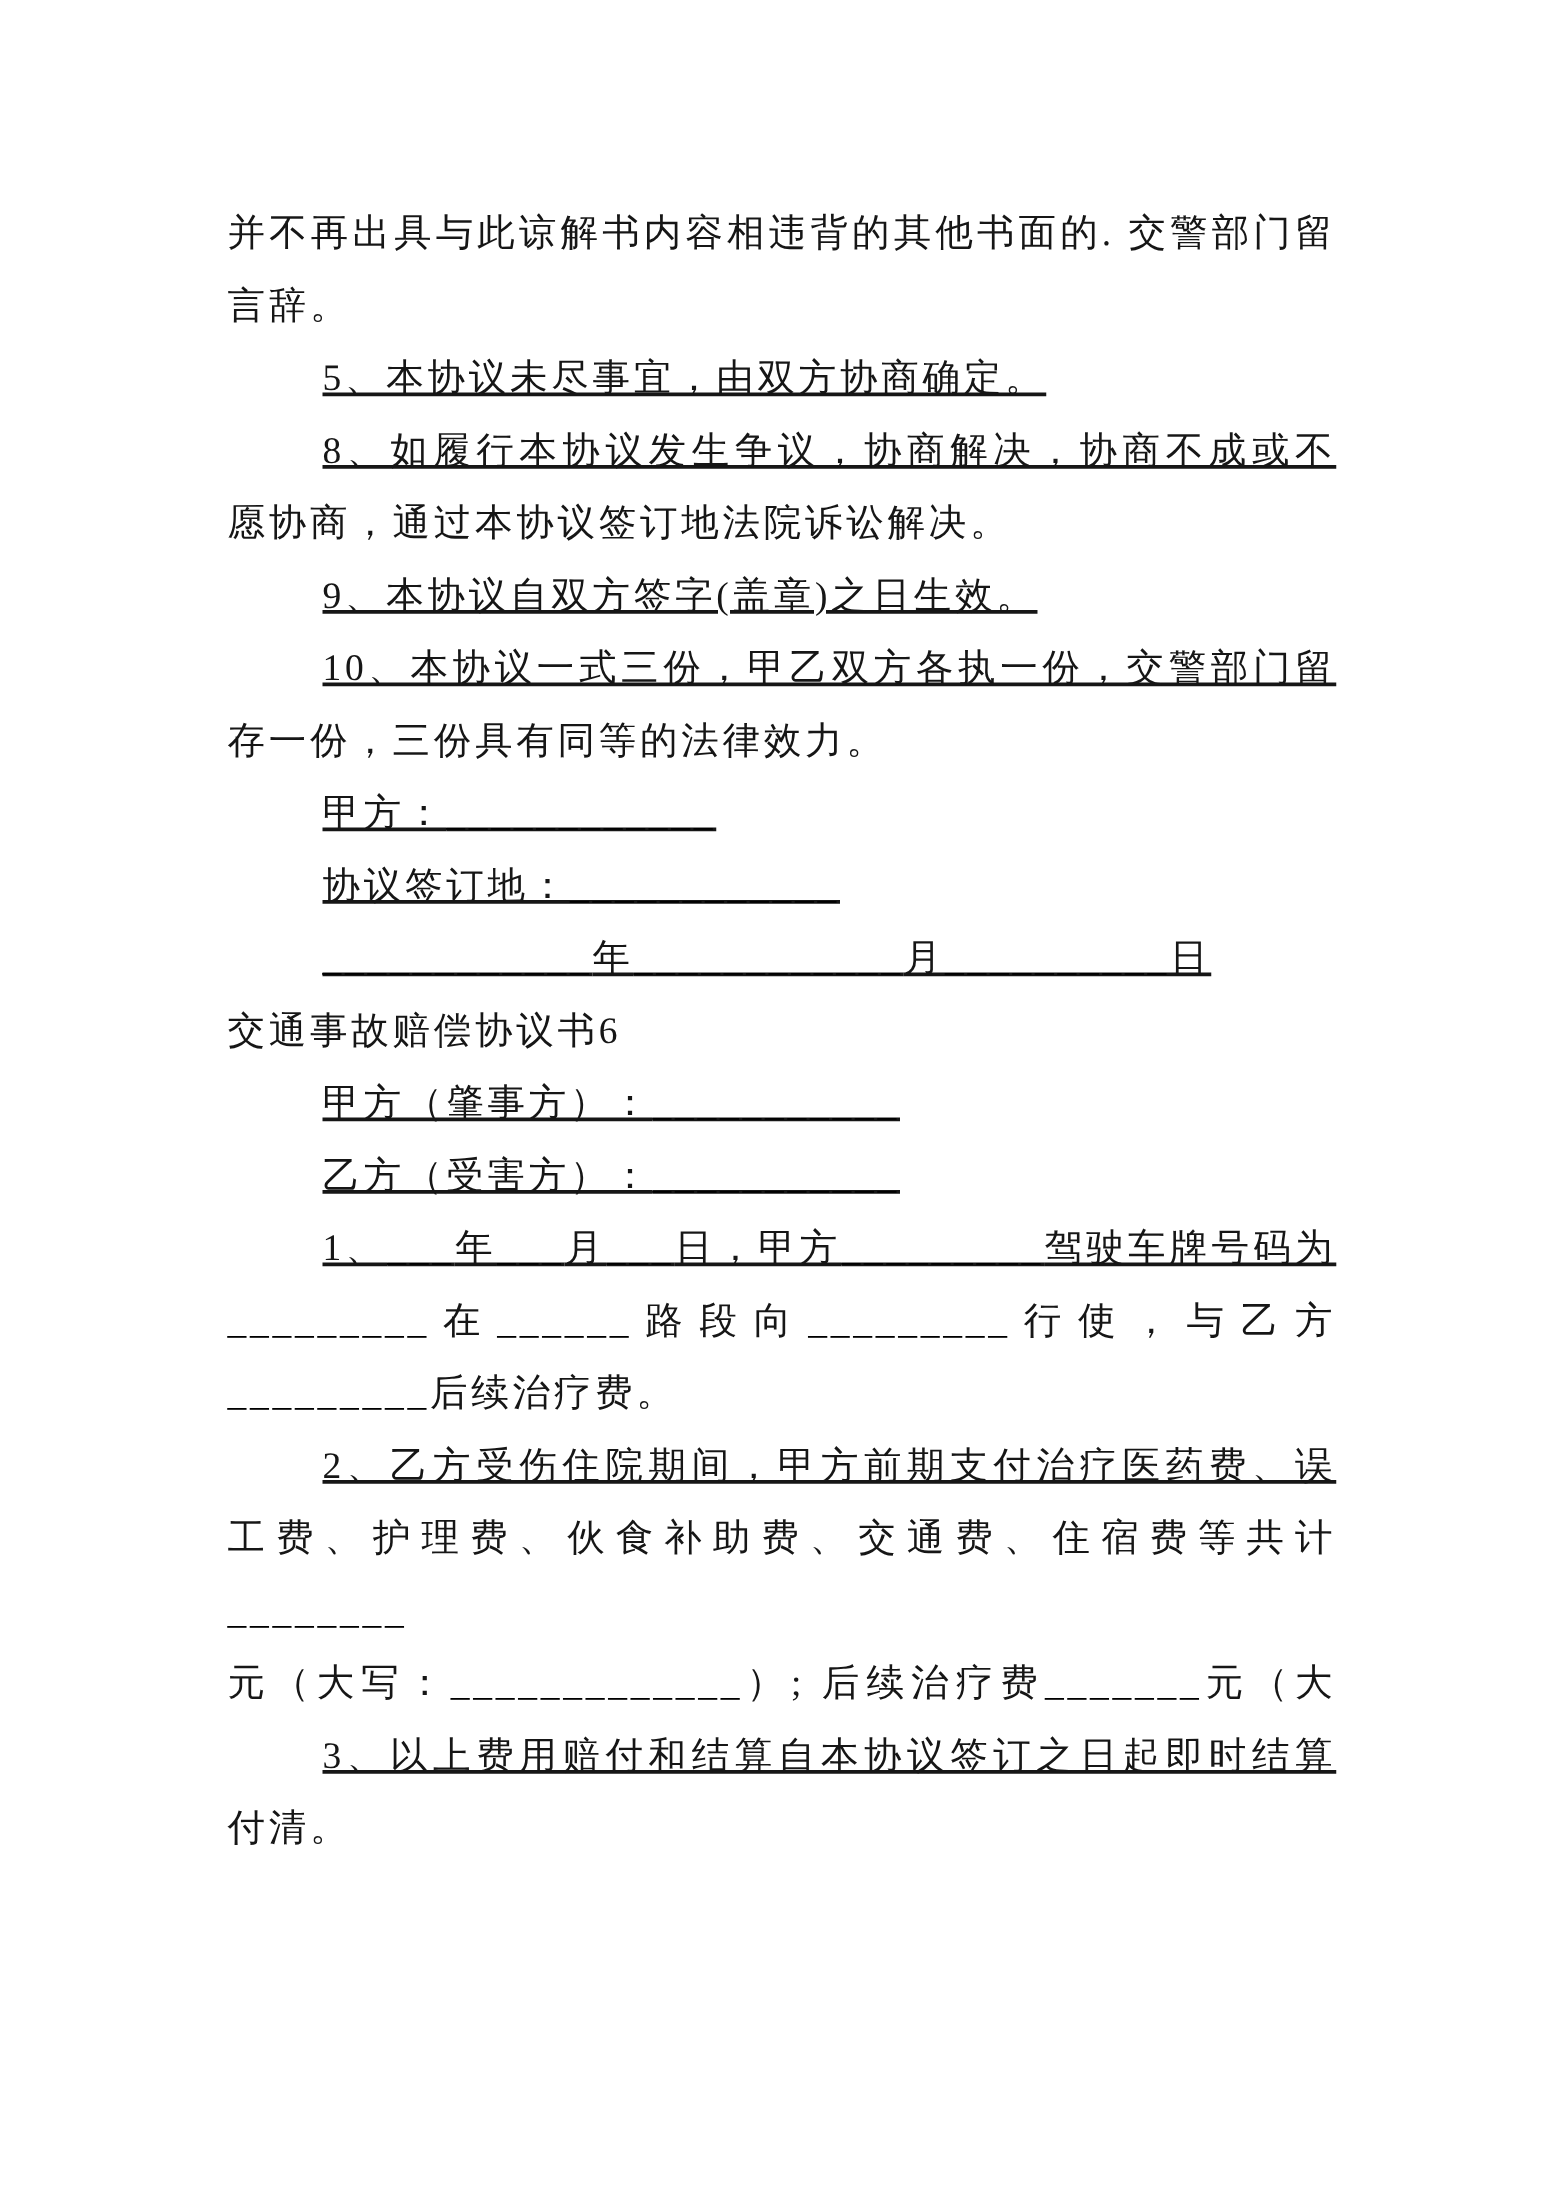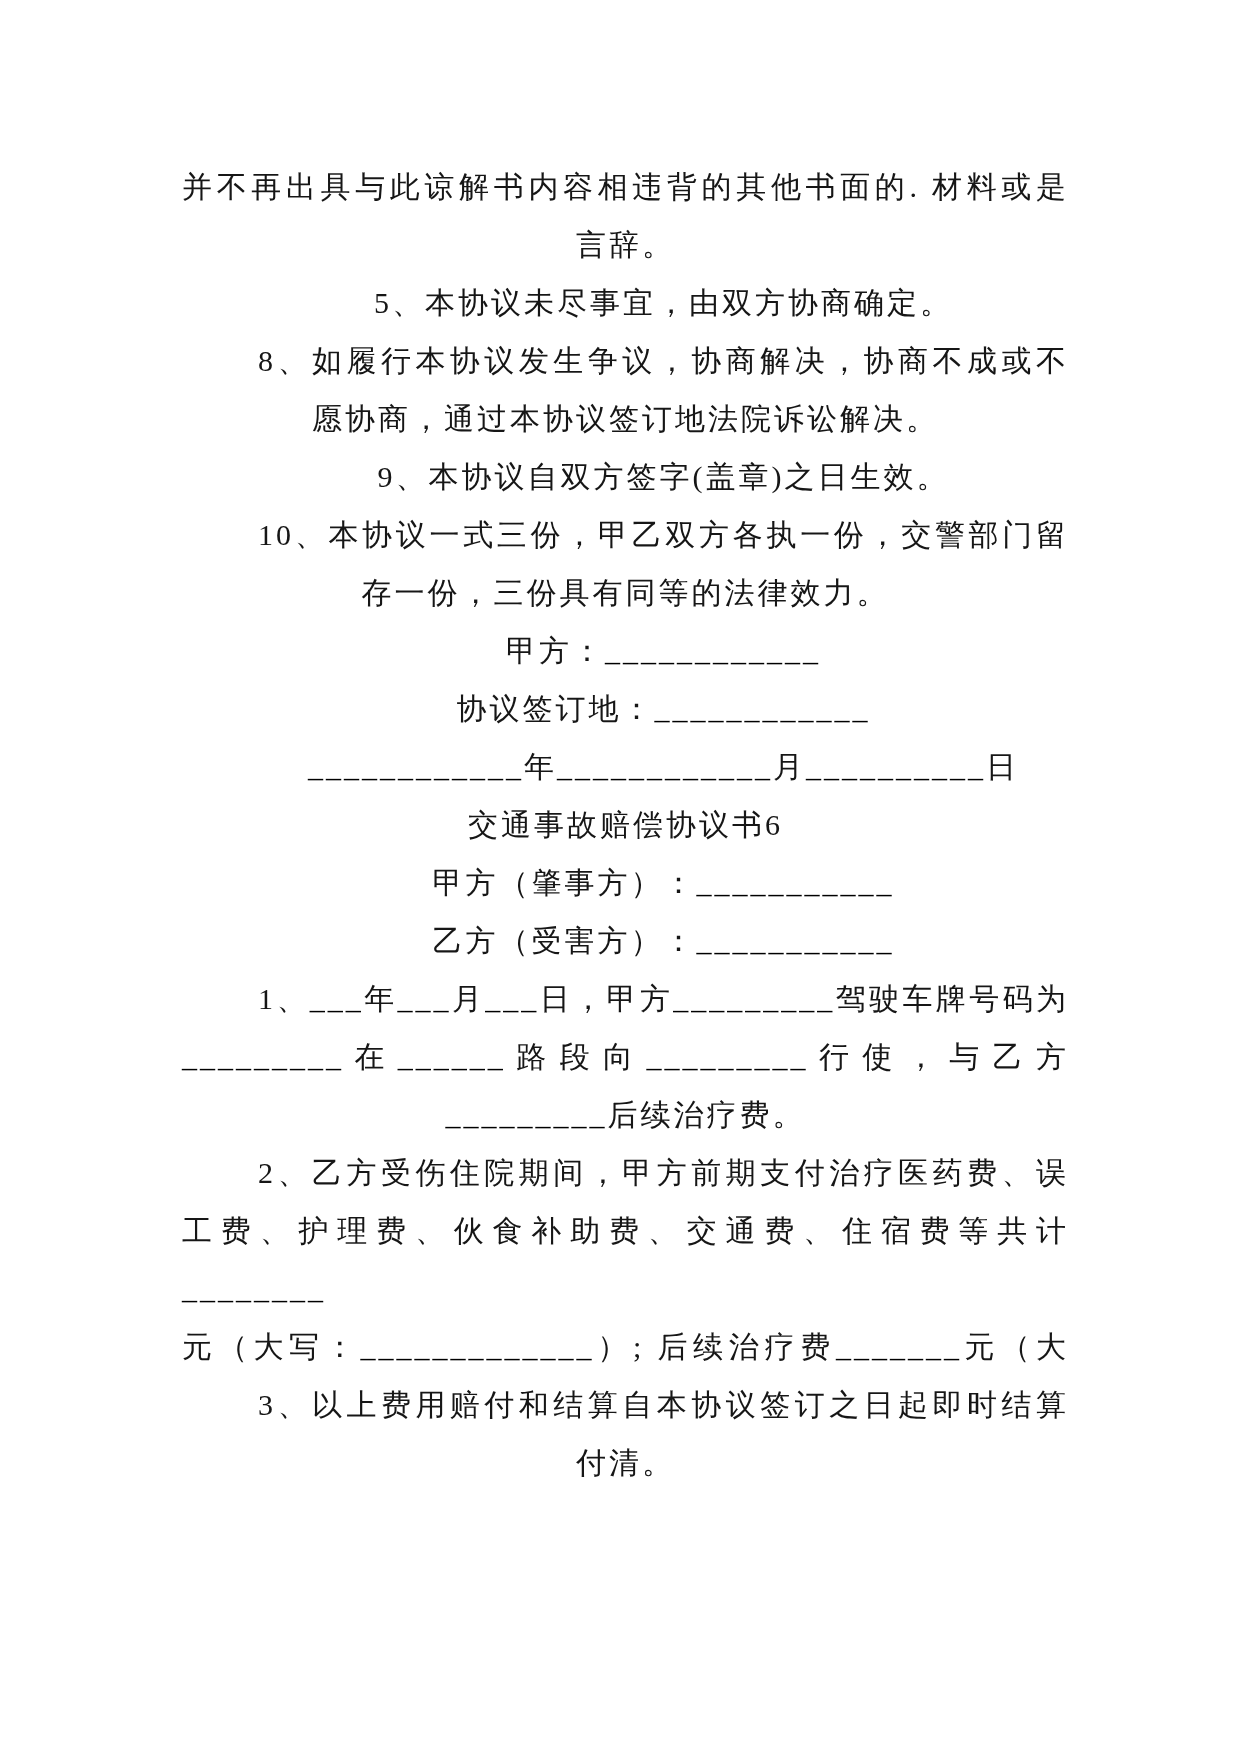--- a/index.html
+++ b/index.html
@@ -18,42 +18,43 @@
   .doc {
     padding: 158px 172px 0 182px;
   }
   .line {
     margin: 0;
     font-size: 30px;
     line-height: 58px;
     letter-spacing: 3px;
     color: #161616;
     font-weight: 400;
-    text-align: center;
+    text-align: left;
   }
   .line.indent {
     text-indent: 76px;
+    text-decoration: underline;
   }
   .line.justify {
     text-align: justify;
     text-align-last: justify;
   }
   .run {
     color: inherit;
   }
   .blank {
     color: #000000;
   }
 </style>
 </head>
 <body>
 
 <div class="page">
   <div class="doc">
-      <p class="line justify"><span class="run">并不再出具与此谅解书内容相违背的其他书面的. 材料或是</span></p>
+      <p class="line justify"><span class="run">并不再出具与此谅解书内容相违背的其他书面的. 交警部门留</span></p>
       <p class="line"><span class="run">言辞。</span></p>
       <p class="line indent"><span class="run">5、本协议未尽事宜，由双方协商确定。</span></p>
       <p class="line indent justify"><span class="run">8、如履行本协议发生争议，协商解决，协商不成或不</span></p>
       <p class="line"><span class="run">愿协商，通过本协议签订地法院诉讼解决。</span></p>
       <p class="line indent"><span class="run">9、本协议自双方签字(盖章)之日生效。</span></p>
       <p class="line indent justify"><span class="run">10、本协议一式三份，甲乙双方各执一份，交警部门留</span></p>
       <p class="line"><span class="run">存一份，三份具有同等的法律效力。</span></p>
       <p class="line indent"><span class="run">甲方：</span><span class="blank">____________</span></p>
       <p class="line indent"><span class="run">协议签订地：</span><span class="blank">____________</span></p>
       <p class="line indent"><span class="blank">____________</span><span class="run">年</span><span class="blank">____________</span><span class="run">月</span><span class="blank">__________</span><span class="run">日</span></p>

